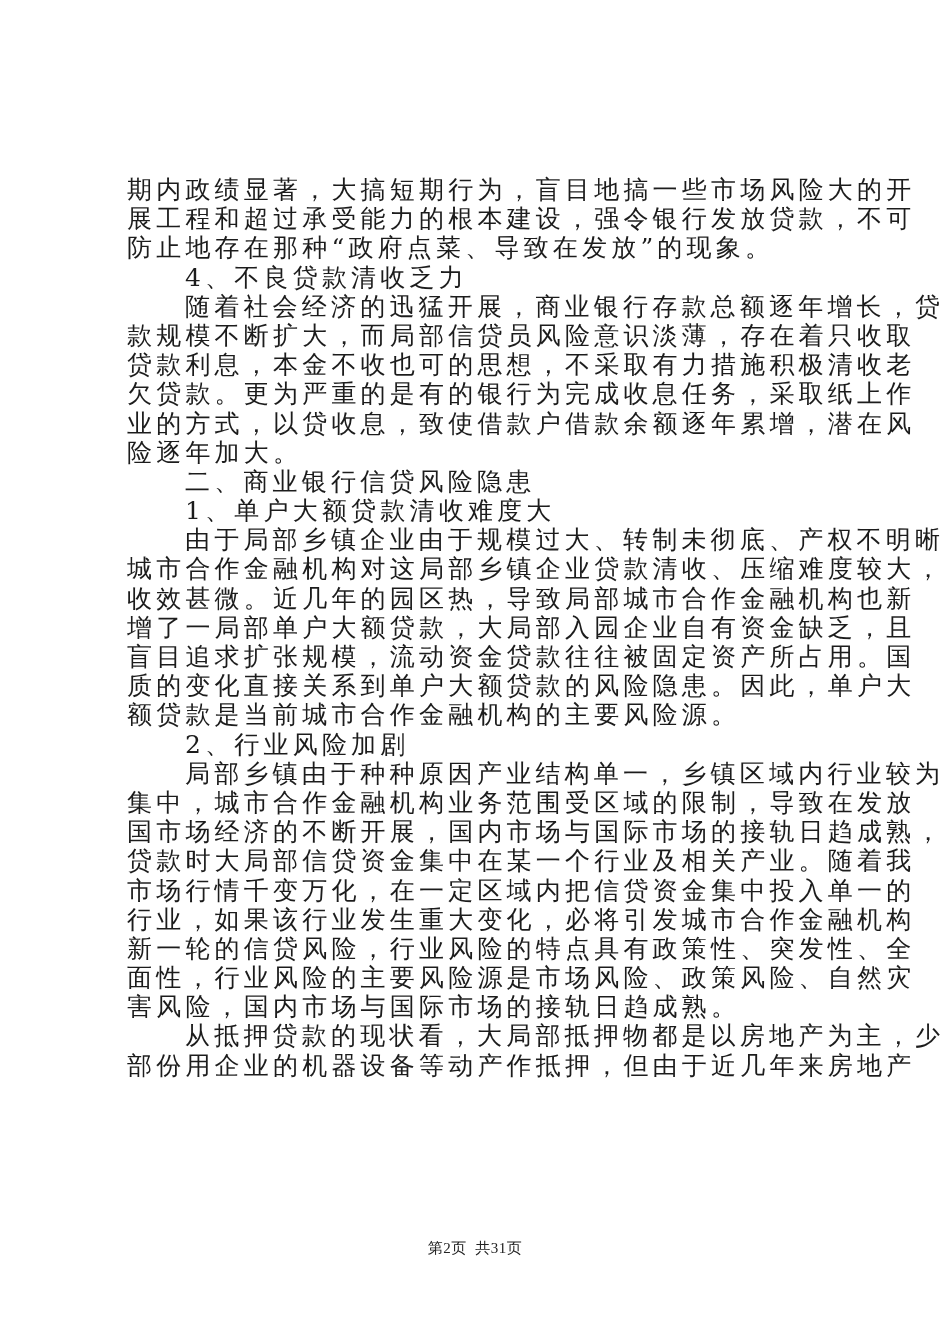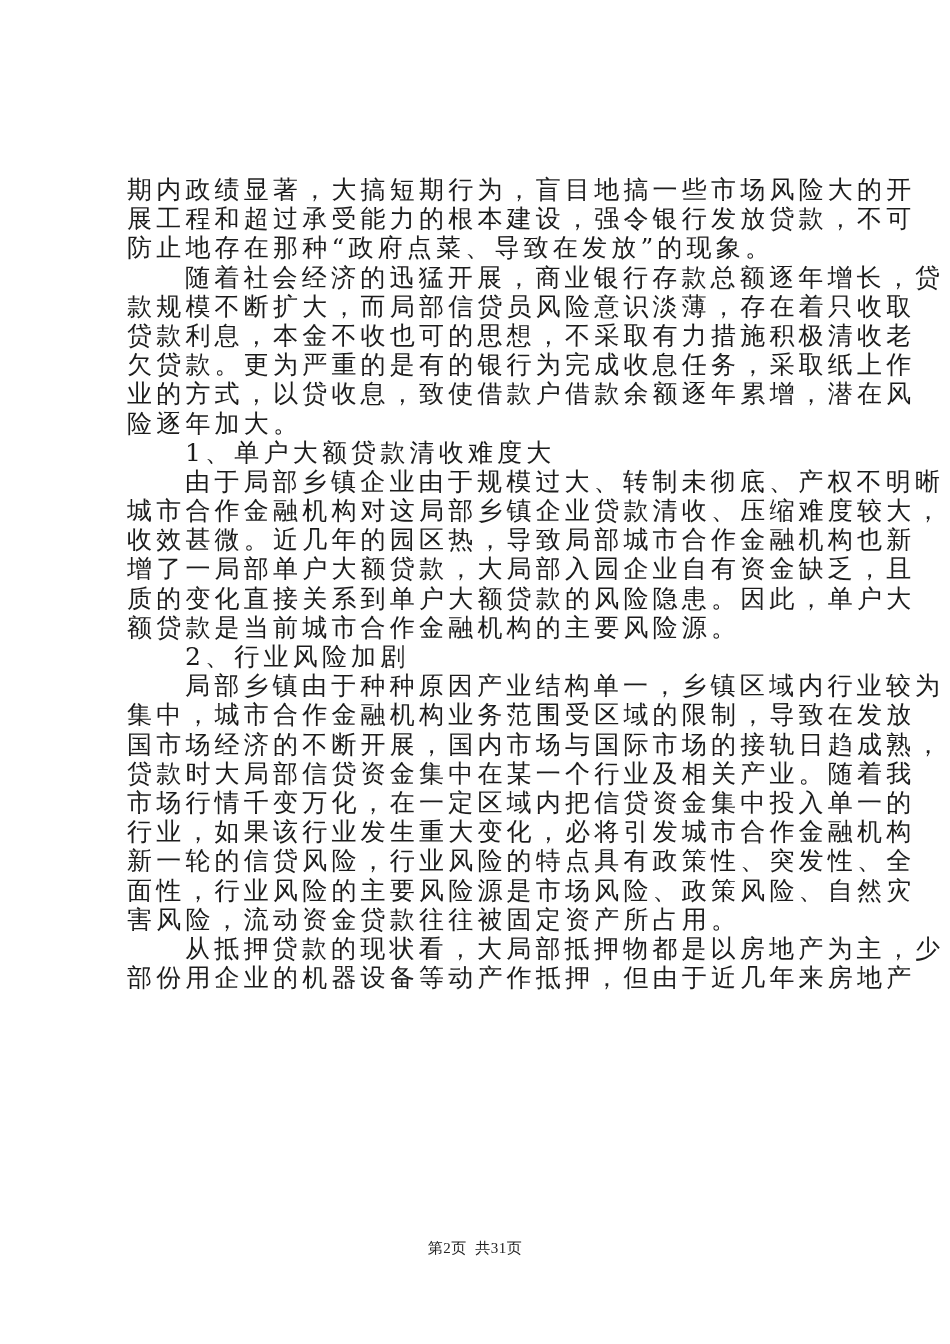--- a/index.html
+++ b/index.html
@@ -54,42 +54,45 @@
     .footer span { white-space: pre; }
   </style>
 </head>
 <body>
 
 <div class="page">
   <div class="body-text" id="body-text">
       <div class="line">期内政绩显著，大搞短期行为，盲目地搞一些市场风险大的开</div>
       <div class="line">展工程和超过承受能力的根本建设，强令银行发放贷款，不可</div>
       <div class="line">防止地存在那种“政府点菜、导致在发放”的现象。</div>
+      <div class="line indent">4、不良贷款清收乏力</div>
       <div class="line indent">随着社会经济的迅猛开展，商业银行存款总额逐年增长，贷</div>
       <div class="line">款规模不断扩大，而局部信贷员风险意识淡薄，存在着只收取</div>
       <div class="line">贷款利息，本金不收也可的思想，不采取有力措施积极清收老</div>
       <div class="line">欠贷款。更为严重的是有的银行为完成收息任务，采取纸上作</div>
       <div class="line">业的方式，以贷收息，致使借款户借款余额逐年累增，潜在风</div>
       <div class="line">险逐年加大。</div>
+      <div class="line indent">二、商业银行信贷风险隐患</div>
       <div class="line indent">1、单户大额贷款清收难度大</div>
       <div class="line indent">由于局部乡镇企业由于规模过大、转制未彻底、产权不明晰</div>
       <div class="line">城市合作金融机构对这局部乡镇企业贷款清收、压缩难度较大，</div>
       <div class="line">收效甚微。近几年的园区热，导致局部城市合作金融机构也新</div>
       <div class="line">增了一局部单户大额贷款，大局部入园企业自有资金缺乏，且</div>
+      <div class="line">盲目追求扩张规模，流动资金贷款往往被固定资产所占用。国</div>
       <div class="line">质的变化直接关系到单户大额贷款的风险隐患。因此，单户大</div>
       <div class="line">额贷款是当前城市合作金融机构的主要风险源。</div>
       <div class="line indent">2、行业风险加剧</div>
       <div class="line indent">局部乡镇由于种种原因产业结构单一，乡镇区域内行业较为</div>
       <div class="line">集中，城市合作金融机构业务范围受区域的限制，导致在发放</div>
       <div class="line">国市场经济的不断开展，国内市场与国际市场的接轨日趋成熟，</div>
       <div class="line">贷款时大局部信贷资金集中在某一个行业及相关产业。随着我</div>
       <div class="line">市场行情千变万化，在一定区域内把信贷资金集中投入单一的</div>
       <div class="line">行业，如果该行业发生重大变化，必将引发城市合作金融机构</div>
       <div class="line">新一轮的信贷风险，行业风险的特点具有政策性、突发性、全</div>
       <div class="line">面性，行业风险的主要风险源是市场风险、政策风险、自然灾</div>
-      <div class="line">害风险，流动资金贷款往往被固定资产所占用。</div>
+      <div class="line">害风险，国内市场与国际市场的接轨日趋成熟。</div>
       <div class="line indent">从抵押贷款的现状看，大局部抵押物都是以房地产为主，少</div>
       <div class="line">部份用企业的机器设备等动产作抵押，但由于近几年来房地产</div>
     </div>
   <div class="footer">
     <span>第2页  共31页</span>
   </div>
 </div>
 
 </body></html>

